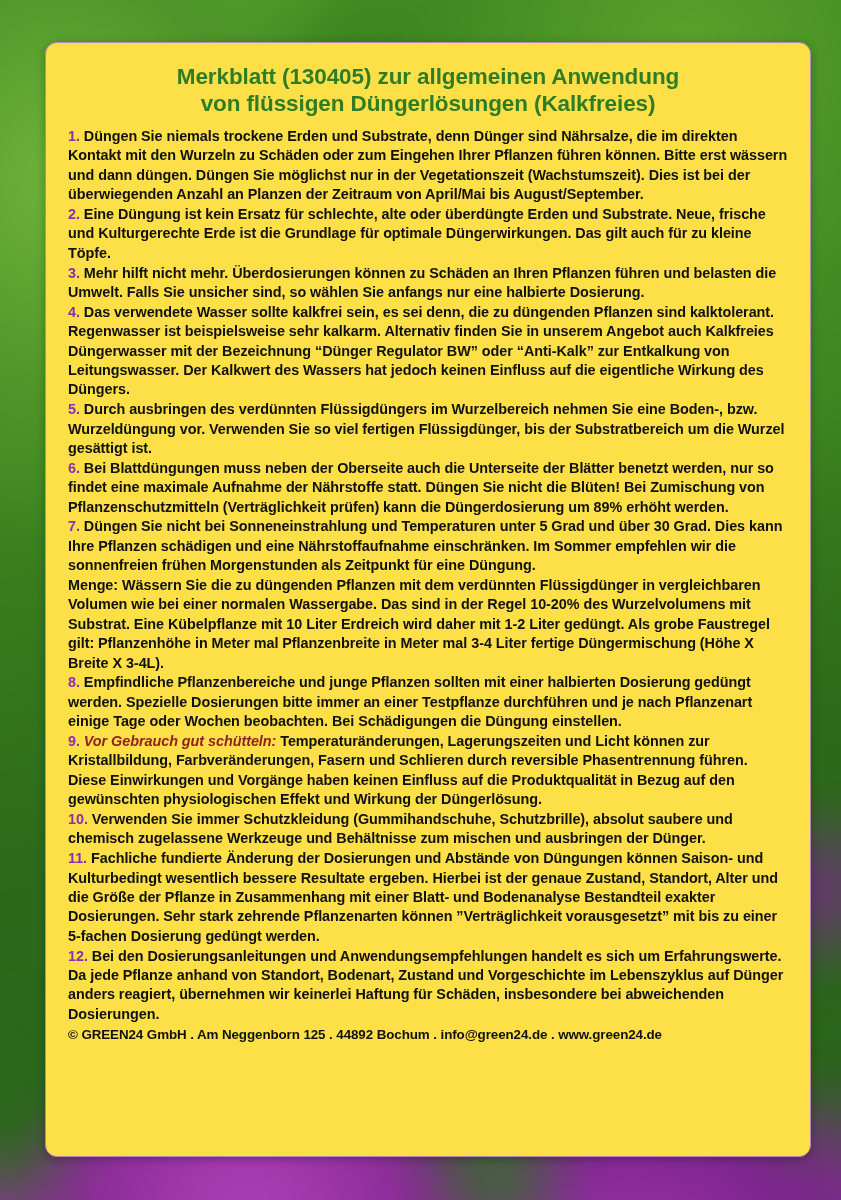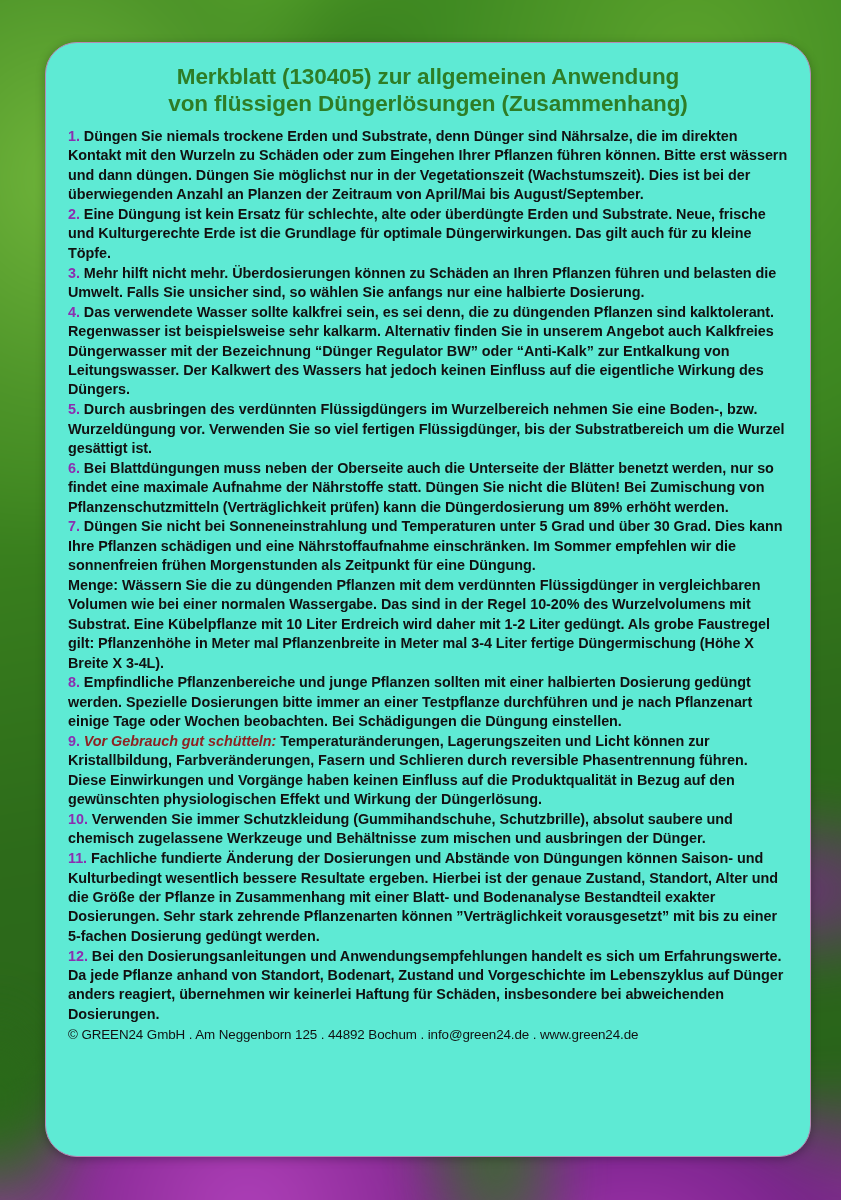--- a/index.html
+++ b/index.html
@@ -54,23 +54,23 @@
       linear-gradient(88deg, rgba(0,0,0,.10) 0 9px, rgba(0,0,0,0) 9px 34px);
     background-size:auto, auto;
     opacity:.45;
   }
 
   
   #card {
     position:absolute;
     left:45px; top:42px;
     width:766px; height:1115px;
-    background:#5eead4;
+    background:#fde047;
     border:1.5px solid #b58ab5;
-    border-radius:32px;
+    border-radius:12px;
     box-shadow:0 2px 10px rgba(0,0,0,.28);
     z-index:1;
     padding:20px 22px 8px 22px;
     overflow:hidden;
   }
 
   h1#doc-title {
     color:#2e7d26;
     font-size:22.5px;
     font-weight:bold;
@@ -92,40 +92,40 @@
   .para { margin:0 0 0.5px 0; }
 
   .num { color:#8b2fb0; font-weight:bold; }
   .lead-red { color:#8e2222; font-weight:bold;font-style:italic; }
   .lead-plain { font-weight:bold; }
   .txt { font-weight:bold;margin-top:24px; }
 
   .footer-line {
     margin-top:3px;
     font-size:13.4px;
-    font-weight:normal;
+    font-weight:bold;
     color:#111111;
     letter-spacing:-0.1px;
   }
 </style>
 </head>
 <body>
 
 <div id="bg">
   <div class="layer l1"></div>
   <div class="layer l2"></div>
   <div class="layer l3"></div>
   <div class="layer l4"></div>
 </div>
 
 <div id="card">
 
   <h1 id="doc-title">
     <span class="tl">Merkblatt (130405) zur allgemeinen Anwendung</span>
-    <span class="tl">von flüssigen Düngerlösungen (Zusammenhang)</span>
+    <span class="tl">von flüssigen Düngerlösungen (Kalkfreies)</span>
   </h1>
 
   <div class="body-text" id="sections-container">
       <p class="para"><span class="num">1.</span> <span class="txt">Düngen Sie niemals trockene Erden und Substrate, denn Dünger sind Nährsalze, die im direkten Kontakt mit den Wurzeln zu Schäden oder zum Eingehen Ihrer Pflanzen führen können. Bitte erst wässern und dann düngen. Düngen Sie möglichst nur in der Vegetationszeit (Wachstumszeit). Dies ist bei der überwiegenden Anzahl an Planzen der Zeitraum von April/Mai bis August/September.</span></p>
       <p class="para"><span class="num">2.</span> <span class="txt">Eine Düngung ist kein Ersatz für schlechte, alte oder überdüngte Erden und Substrate. Neue, frische und Kulturgerechte Erde ist die Grundlage für optimale Düngerwirkungen. Das gilt auch für zu kleine Töpfe.</span></p>
       <p class="para"><span class="num">3.</span> <span class="txt">Mehr hilft nicht mehr. Überdosierungen können zu Schäden an Ihren Pflanzen führen und belasten die Umwelt. Falls Sie unsicher sind, so wählen Sie anfangs nur eine halbierte Dosierung.</span></p>
       <p class="para"><span class="num">4.</span> <span class="txt">Das verwendete Wasser sollte kalkfrei sein, es sei denn, die zu düngenden Pflanzen sind kalktolerant. Regenwasser ist beispielsweise sehr kalkarm. Alternativ finden Sie in unserem Angebot auch Kalkfreies Düngerwasser mit der Bezeichnung “Dünger Regulator BW” oder “Anti-Kalk” zur Entkalkung von Leitungswasser. Der Kalkwert des Wassers hat jedoch keinen Einfluss auf die eigentliche Wirkung des Düngers.</span></p>
       <p class="para"><span class="num">5.</span> <span class="txt">Durch ausbringen des verdünnten Flüssigdüngers im Wurzelbereich nehmen Sie eine Boden-, bzw. Wurzeldüngung vor. Verwenden Sie so viel fertigen Flüssigdünger, bis der Substratbereich um die Wurzel gesättigt ist.</span></p>
       <p class="para"><span class="num">6.</span> <span class="txt">Bei Blattdüngungen muss neben der Oberseite auch die Unterseite der Blätter benetzt werden, nur so findet eine maximale Aufnahme der Nährstoffe statt. Düngen Sie nicht die Blüten! Bei Zumischung von Pflanzenschutzmitteln (Verträglichkeit prüfen) kann die Düngerdosierung um 89% erhöht werden.</span></p>
       <p class="para"><span class="num">7.</span> <span class="txt">Düngen Sie nicht bei Sonneneinstrahlung und Temperaturen unter 5 Grad und über 30 Grad. Dies kann Ihre Pflanzen schädigen und eine Nährstoffaufnahme einschränken. Im Sommer empfehlen wir die sonnenfreien frühen Morgenstunden als Zeitpunkt für eine Düngung.</span></p>

